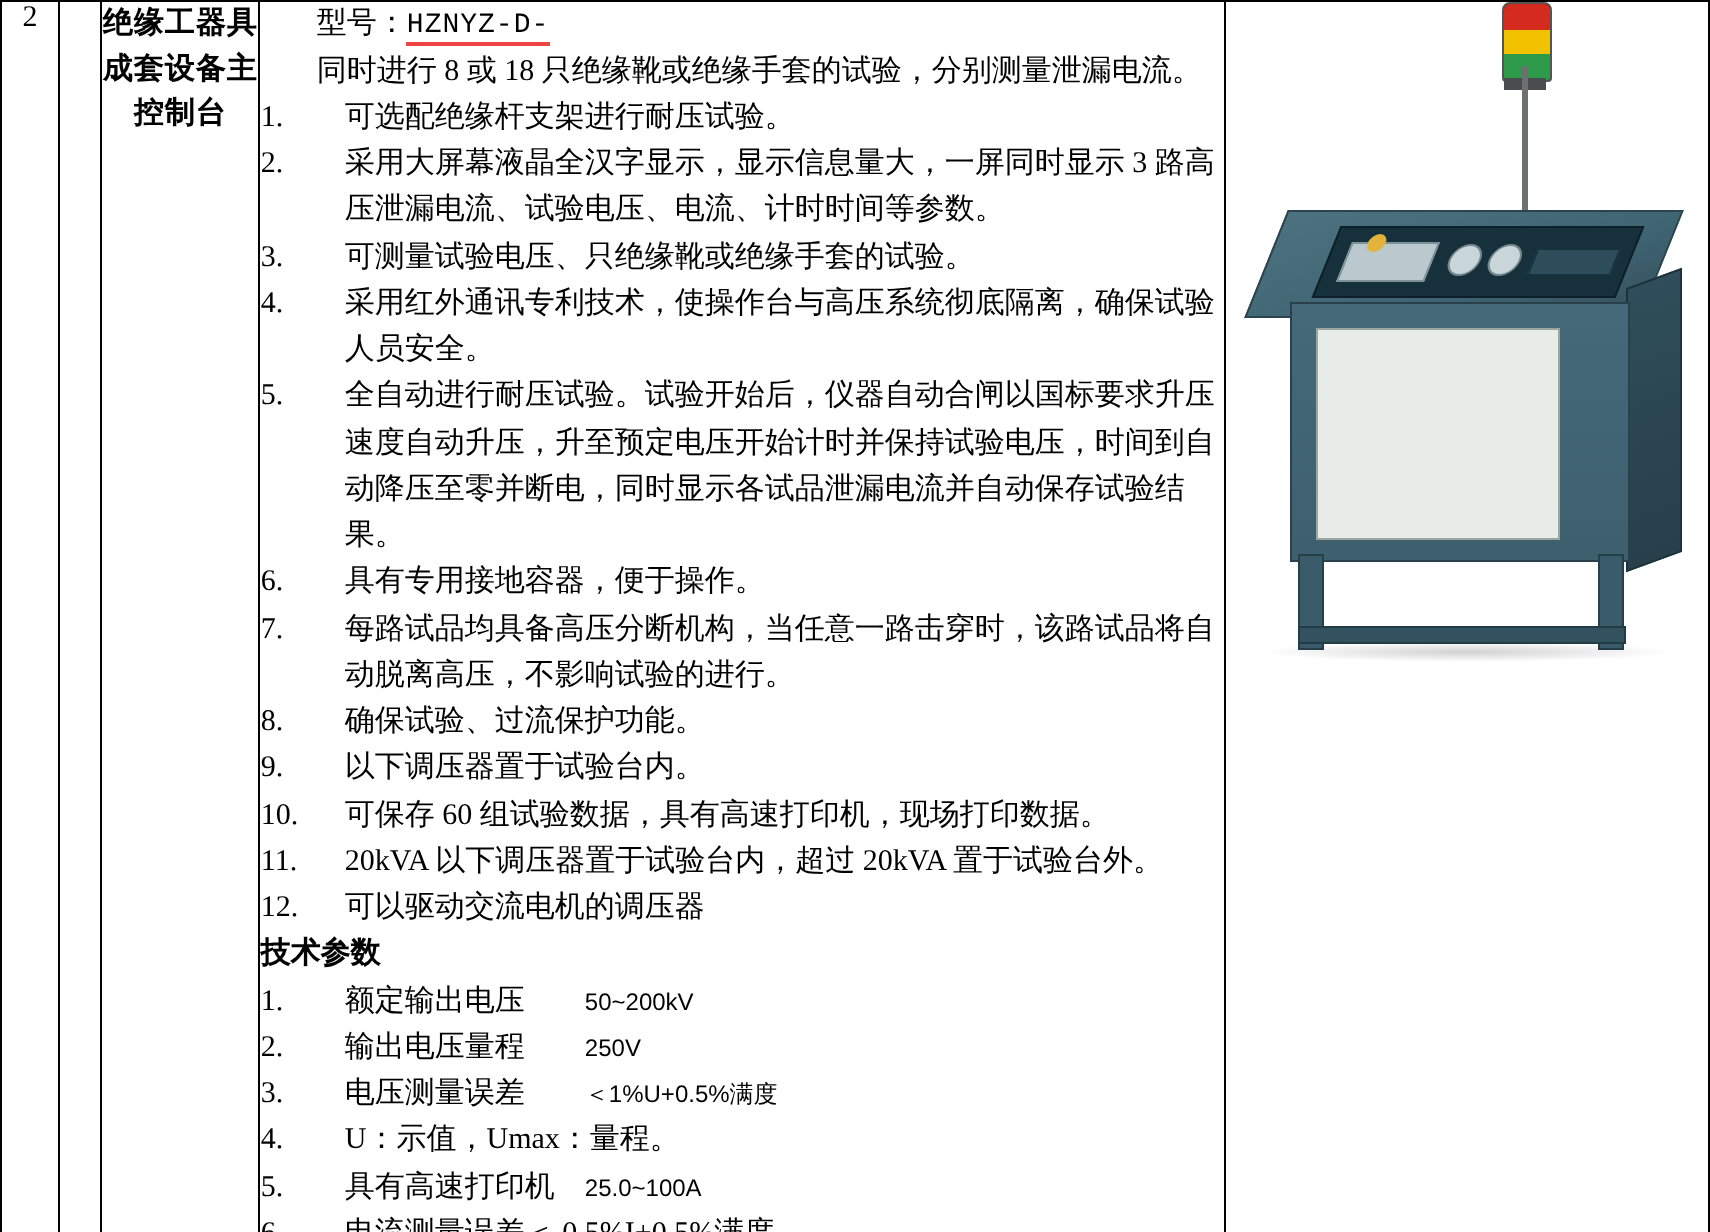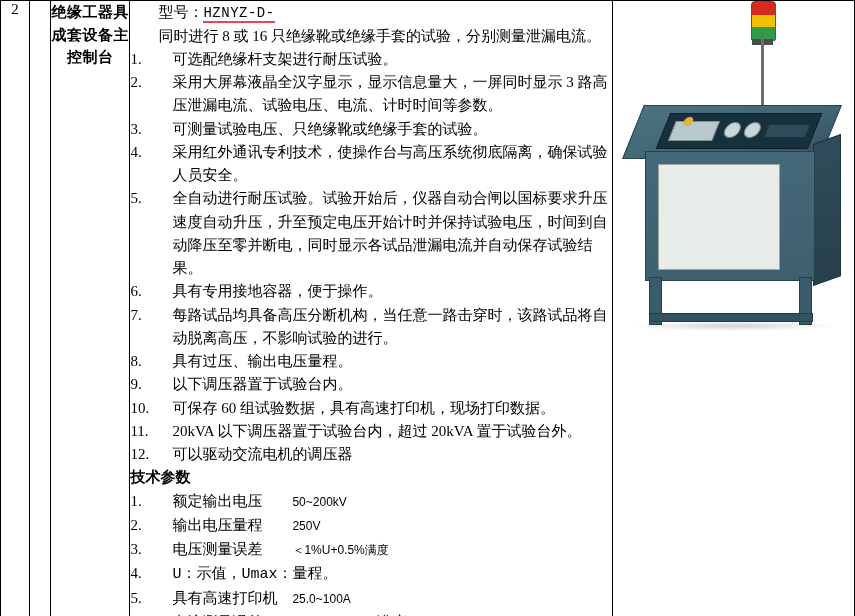--- a/index.html
+++ b/index.html
@@ -118,21 +118,20 @@
   }
   ol.paramlist > li > .num {
     position: absolute;
     left: 0;
     top: 0;
     width: 30px;
   }
   .p-label {
     display: inline-block;
     min-width: 120px;
-    font-family: Liberation Mono, monospace;
   }
   .p-val {
     display: inline-block;
   }
   .mono {
     font-family: Liberation Sans, sans-serif;
     font-size: 12px;
   }
 
   
@@ -305,31 +304,31 @@
         <tr>
       <td class="col-index">2</td>
       <td class="col-spacer"></td>
       <td class="col-name">绝缘工器具成套设备主控制台</td>
       <td class="col-desc">
 
         <div class="model-line">
           <span>型号：</span><span class="model-text">HZNYZ-D-</span>
         </div>
 
-        <p class="intro">同时进行 8 或 16 只绝缘靴或绝缘手套的试验，分别测量泄漏电流。</p>
+        <p class="intro">同时进行 8 或 18 只绝缘靴或绝缘手套的试验，分别测量泄漏电流。</p>
 
         <ol class="numlist">
           <li><span class="num">1.</span><span>可选配绝缘杆支架进行耐压试验。</span></li>
           <li><span class="num">2.</span><span>采用大屏幕液晶全汉字显示，显示信息量大，一屏同时显示 3 路高压泄漏电流、试验电压、电流、计时时间等参数。</span></li>
           <li><span class="num">3.</span><span>可测量试验电压、只绝缘靴或绝缘手套的试验。</span></li>
           <li><span class="num">4.</span><span>采用红外通讯专利技术，使操作台与高压系统彻底隔离，确保试验 人员安全。</span></li>
           <li><span class="num">5.</span><span>全自动进行耐压试验。试验开始后，仪器自动合闸以国标要求升压速度自动升压，升至预定电压开始计时并保持试验电压，时间到自动降压至零并断电，同时显示各试品泄漏电流并自动保存试验结果。</span></li>
           <li><span class="num">6.</span><span>具有专用接地容器，便于操作。</span></li>
           <li><span class="num">7.</span><span>每路试品均具备高压分断机构，当任意一路击穿时，该路试品将自动脱离高压，不影响试验的进行。</span></li>
-          <li><span class="num">8.</span><span>具有过压、输出电压量程。</span></li>
+          <li><span class="num">8.</span><span>确保试验、过流保护功能。</span></li>
           <li><span class="num">9.</span><span>以下调压器置于试验台内。</span></li>
           <li><span class="num">10.</span><span>可保存 60 组试验数据，具有高速打印机，现场打印数据。</span></li>
           <li><span class="num">11.</span><span>20kVA 以下调压器置于试验台内，超过 20kVA 置于试验台外。</span></li>
           <li><span class="num">12.</span><span>可以驱动交流电机的调压器</span></li>
         </ol>
 
         <div class="section-title">技术参数</div>
 
         <ol class="paramlist">
           <li><span class="num">1.</span><span class="p-label">额定输出电压</span><span class="p-val mono">50~200kV</span></li>

